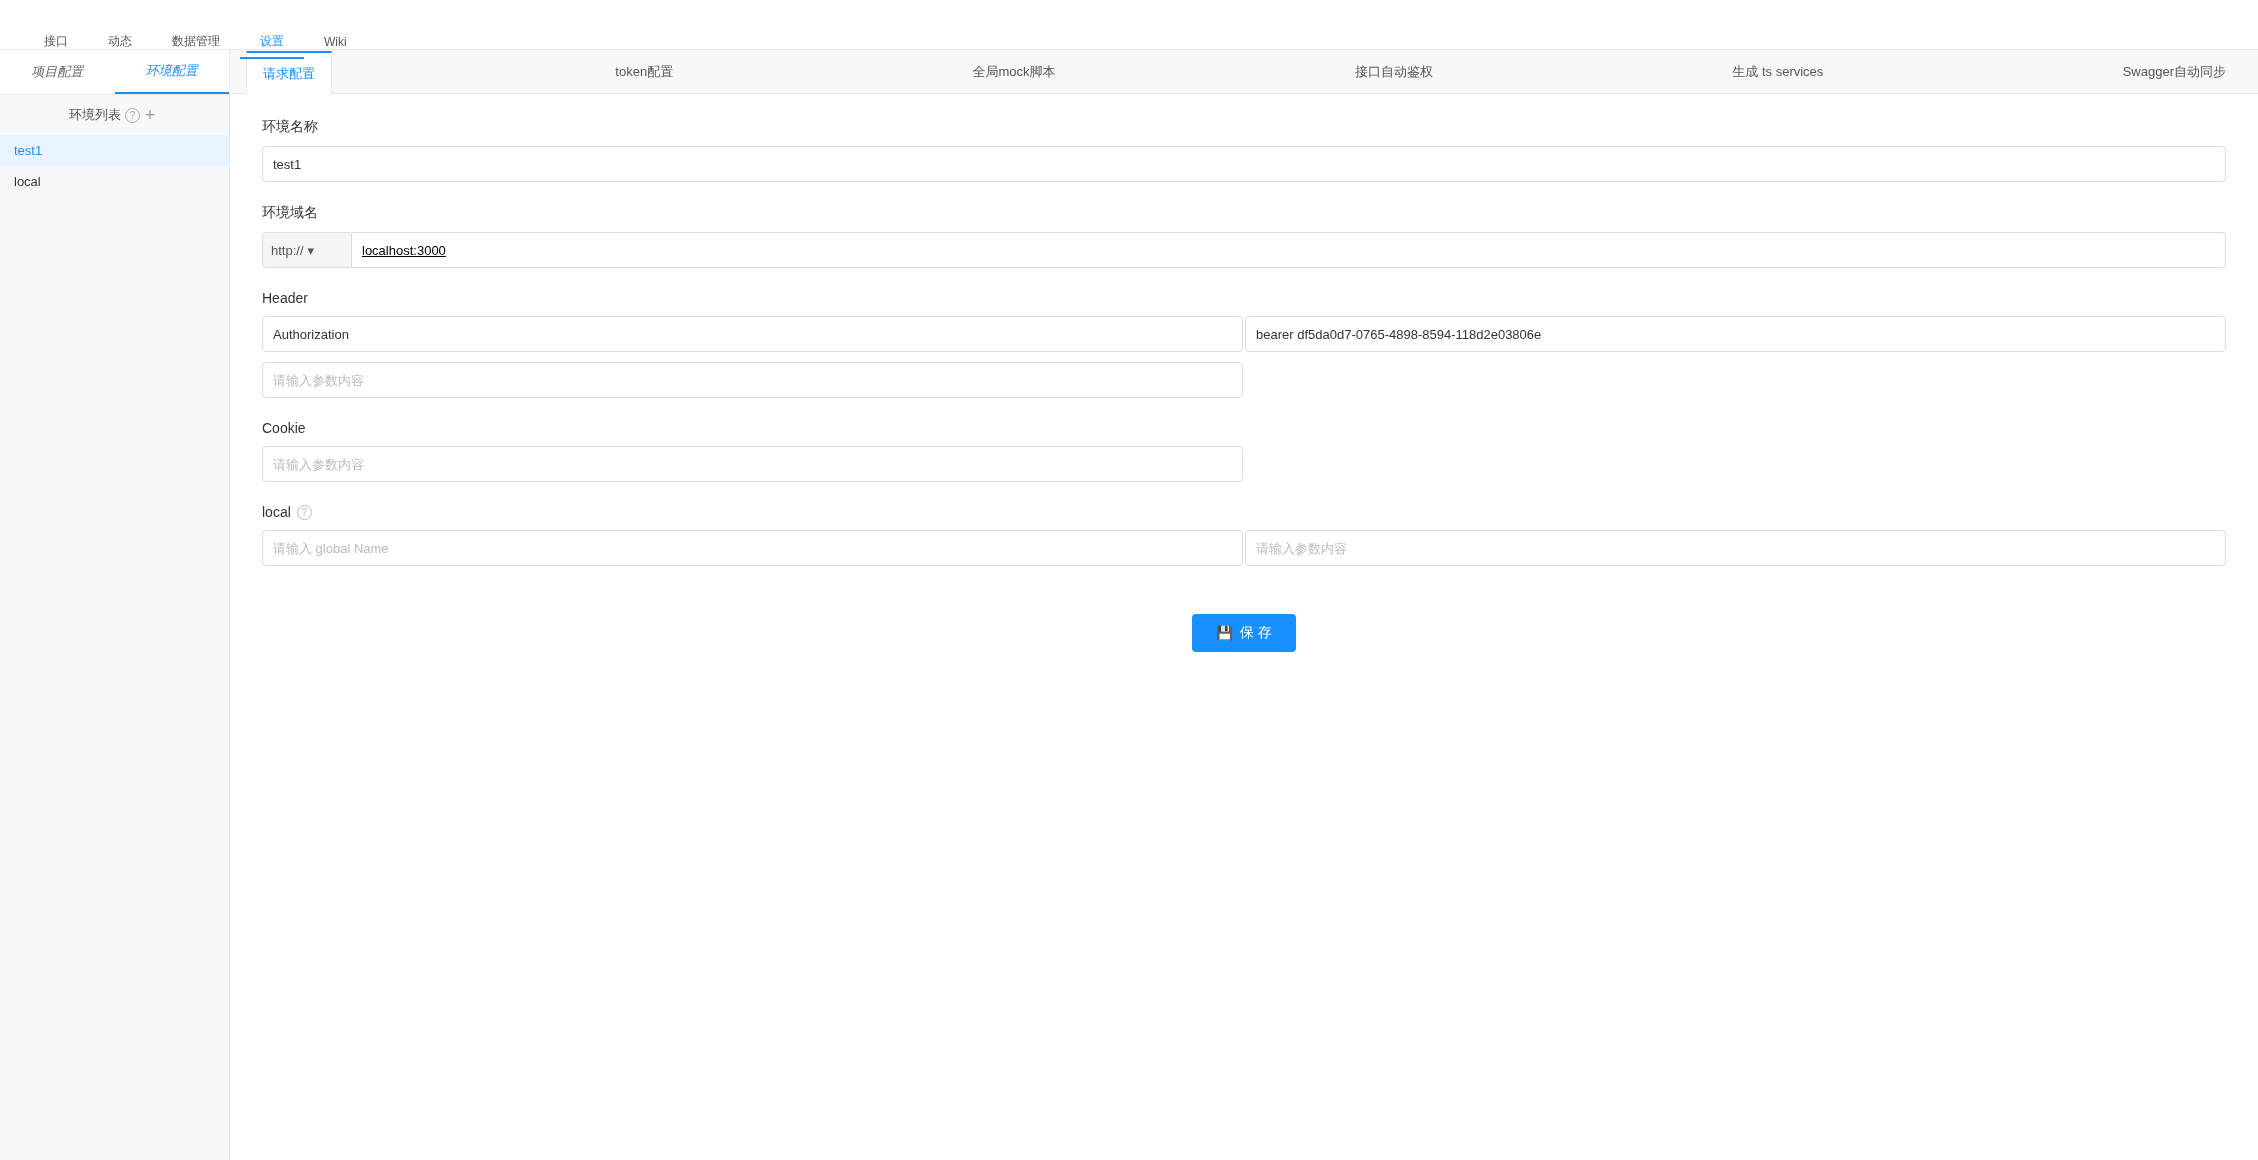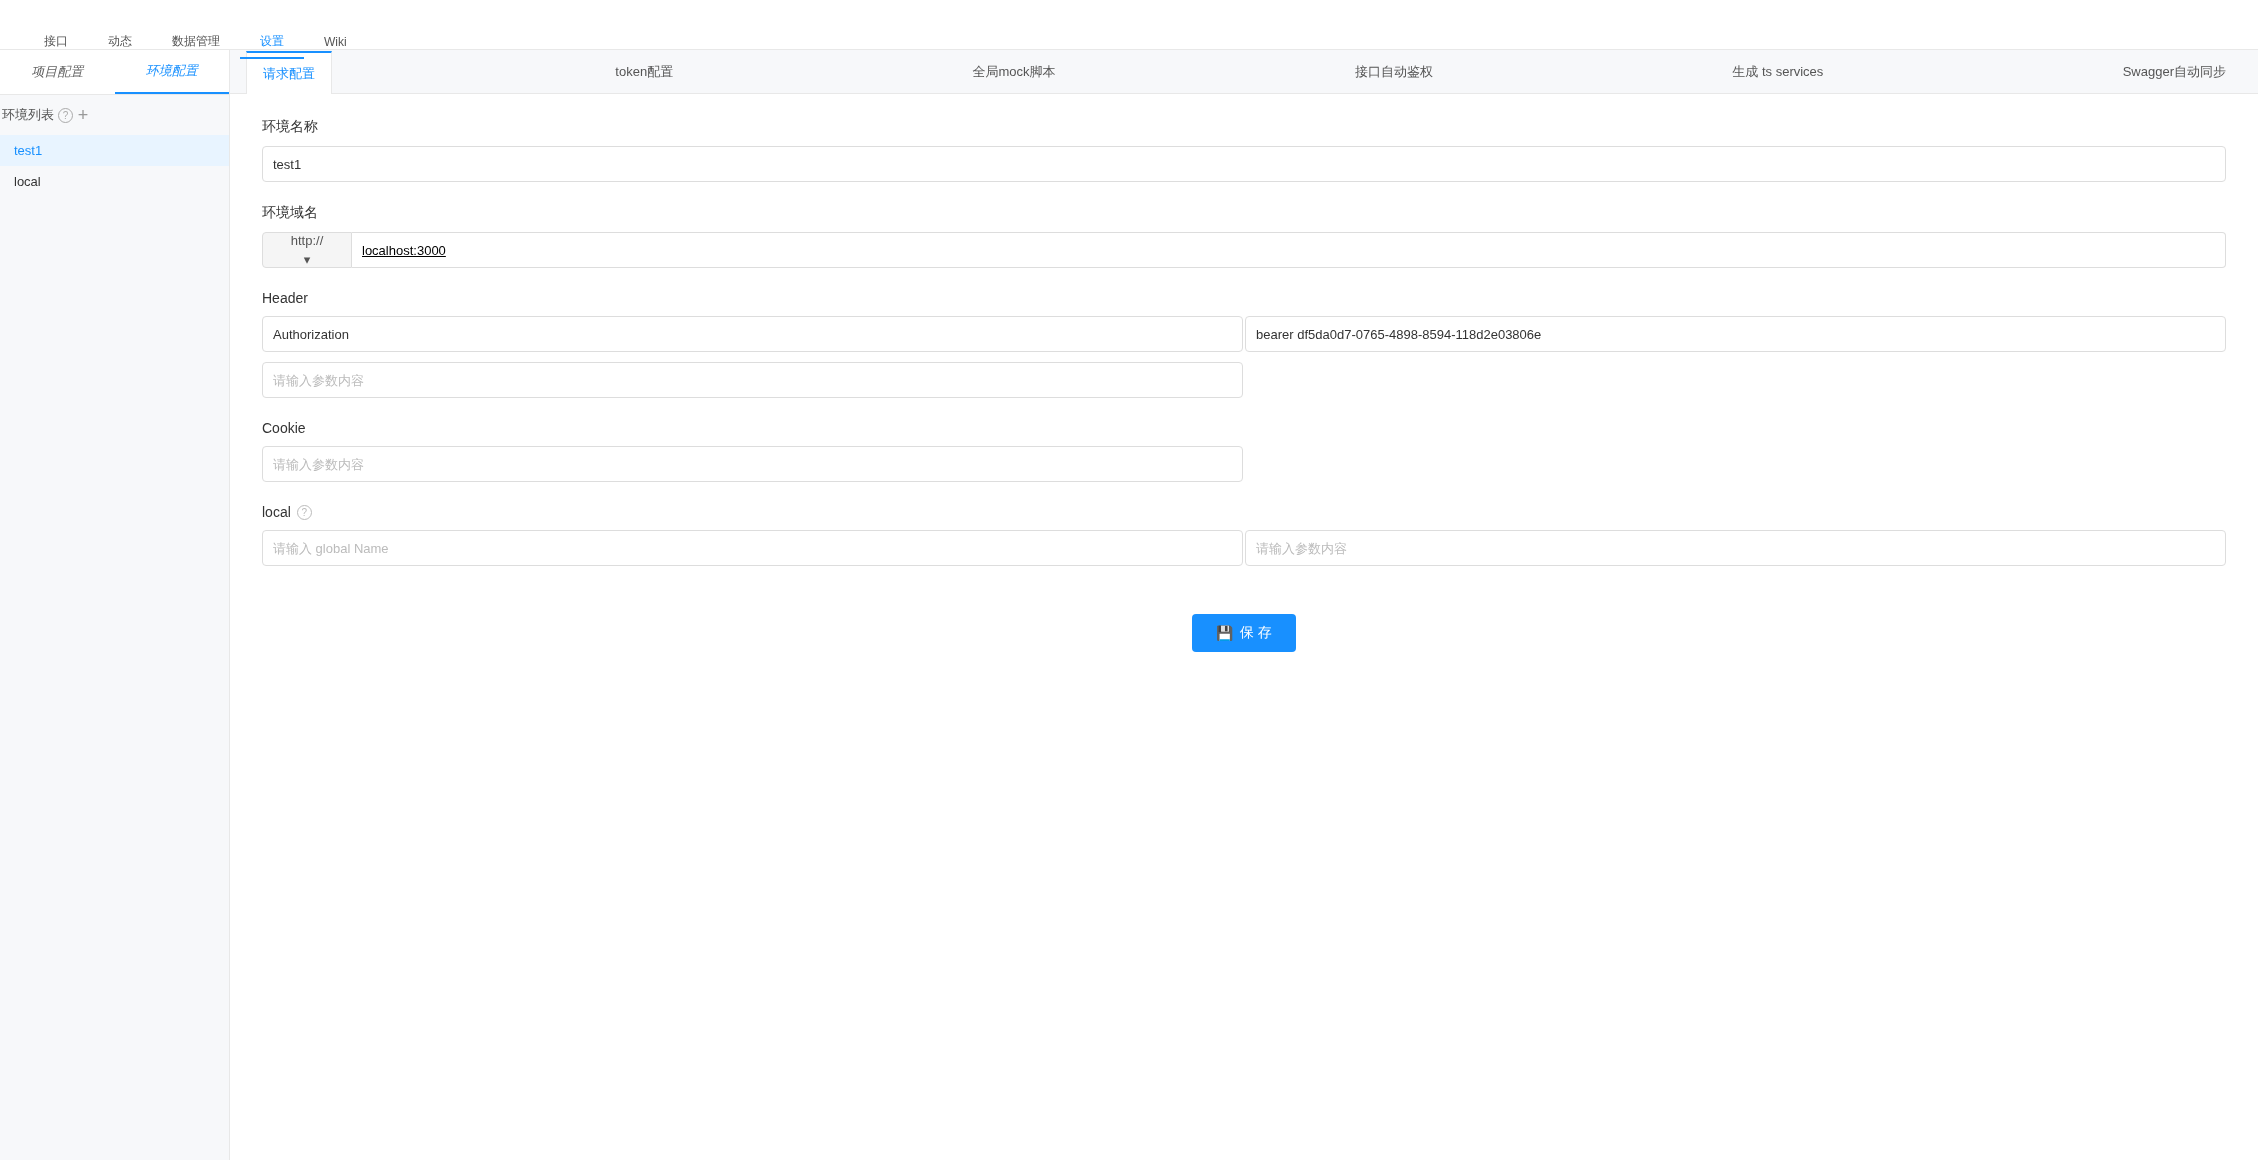--- a/index.html
+++ b/index.html
@@ -73,21 +73,21 @@
     .sidebar-tab.active {
       color: #1890ff;
       border-bottom: 2px solid #1890ff;
       font-weight: 500;
     }
 
     
     .env-list-header {
       display: flex;
       align-items: center;
-      justify-content: flex-start;
+      justify-content: center;
       padding: 10px 2px;
       font-size: 13px;
       color: #555;
     }
     .env-list-header-left {
       display: flex;
       align-items: center;
       gap: 4px;
     }
     .help-icon {
@@ -213,21 +213,20 @@
       padding: 0 8px;
       font-size: 13px;
       background: #f5f5f5;
       color: #555;
       cursor: pointer;
       display: flex;
       align-items: center;
       gap: 4px;
       white-space: nowrap;
       min-width: 90px;
-      flex-direction: column;
     }
     .domain-input {
       flex: 1;
       height: 36px;
       border: 1px solid #ddd;
       border-left: none;
       border-radius: 0 4px 4px 0;
       padding: 0 10px;
       font-size: 13px;
       outline: none;

